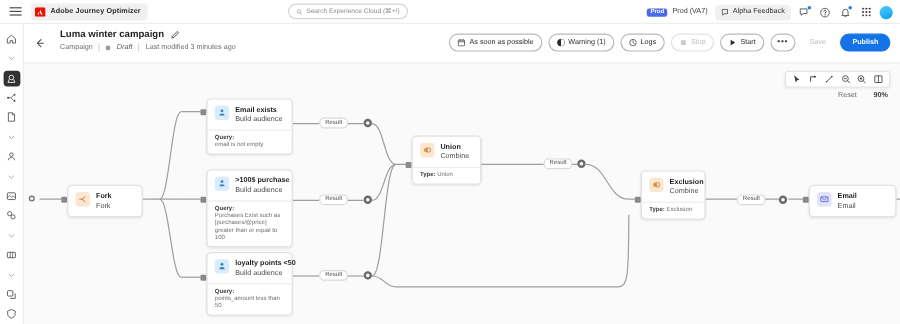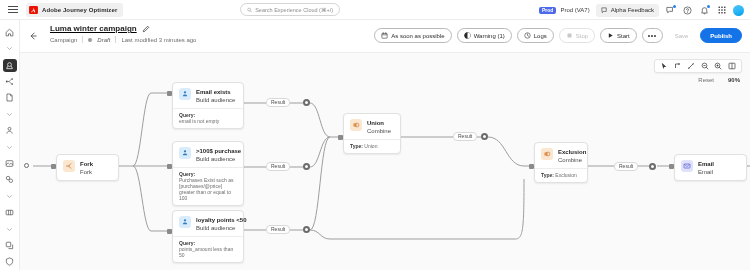--- a/index.html
+++ b/index.html
@@ -68,21 +68,21 @@
     width: 14px; height: 13px; display: flex; align-items: center; justify-content: center; }
   .rail-item .box { width: 14px; height: 13px; display: flex; align-items: center; justify-content: center; }
   .chev { width: 7px; height: 7px; }
 
   
   .pageheader {
     position: absolute; left: 20px; top: 20px; width: 730px; height: 32px;
     background: #ffffff;
   }
   .backarrow { position: absolute; left: 8px; top: 11px; width: 10px; height: 10px; cursor: pointer; }
-  .titlerow { position: absolute; left: 30px; top: 4px; display: flex; align-items: center; gap: 5px; text-decoration: underline; }
+  .titlerow { position: absolute; left: 30px; top: 4px; display: flex; align-items: center; gap: 5px; }
   .titlerow .t { font-size: 8px; font-weight: 700; color: #1f1f1f; white-space: nowrap; }
   .pencil { width: 8px; height: 8px; cursor: pointer; }
   .metarow { position: absolute; left: 30px; top: 16px; display: flex; align-items: center; gap: 5px; }
   .metarow .m { font-size: 6px; color: #6e6e6e; white-space: nowrap; }
   .metarow .sep { width: 1px; height: 7px; background: #d9d9d9; }
   .statusdot { width: 4px; height: 4px; border-radius: 50%; background: #9a9a9a; display: inline-block; }
   .metarow .status { font-size: 6px; color: #5c5c5c; font-style: italic; }
 
   .actions { position: absolute; right: 8px; top: 8px; display: flex; align-items: center; gap: 5px; }
   .btn {

